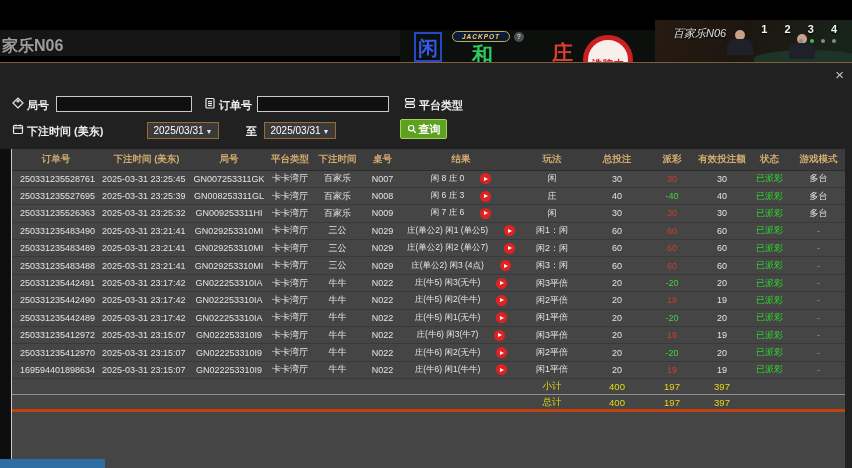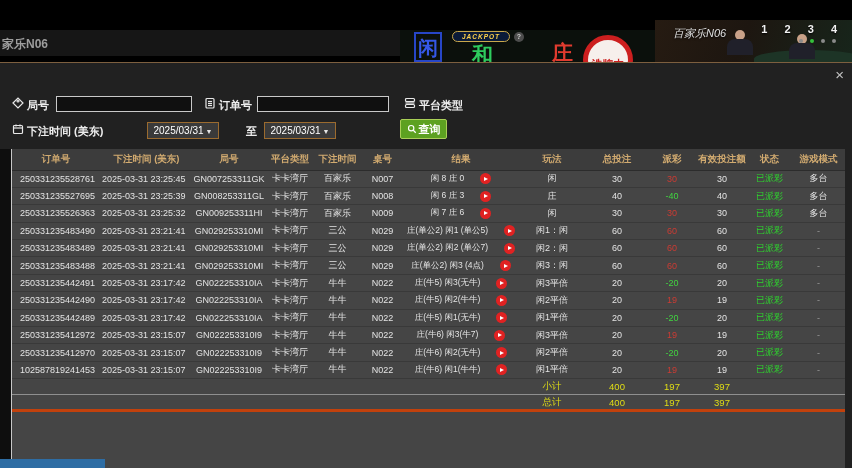--- a/index.html
+++ b/index.html
@@ -2,21 +2,21 @@
 <html><head>
 <meta charset="utf-8">
 <style>
   * { margin:0; padding:0; box-sizing:border-box; }
   html,body { background:#000; }
   body { font-family:"Liberation Sans","DejaVu Sans",sans-serif; }
   .screen { position:relative; width:852px; height:468px; background:#000; overflow:hidden; }
 
   
   .top-bar { position:absolute; left:0; top:30px; width:655px; height:26px; background:#161616; }
-  .table-name { position:absolute; left:2px; top:6px; font-size:12px; font-weight:bold; color:#9d9d9d; }
+  .table-name { position:absolute; left:2px; top:6px; font-size:16px; font-weight:bold; color:#9d9d9d; }
   .round-label { position:absolute; left:212px; top:6px; font-size:12px; font-weight:bold; color:#868686; }
 
   .game-strip { position:absolute; left:400px; top:30px; width:255px; height:32px; background:#0b100c; }
   .player-zone { position:absolute; left:14px; top:2px; width:28px; height:30px; border:2px solid #2746c8;
                  color:#3558e8; font-size:20px; font-weight:bold; text-align:center; line-height:28px; }
   .jackpot-badge { position:absolute; left:52px; top:1px; width:58px; height:11px; border-radius:6px;
                    background:#0a1a38; border:1px solid #c9a84c; color:#ffd24a; font-size:6.5px;
                    font-weight:bold; font-style:italic; text-align:center; line-height:9px; letter-spacing:1px; }
   .help-circ { position:absolute; left:114px; top:2px; width:10px; height:10px; border-radius:50%;
                background:#4d4d4d; color:#cfcfcf; font-size:7px; text-align:center; line-height:10px; font-weight:bold; }
@@ -421,21 +421,21 @@
                 </span>
               </td>
               <td class="c7">闲2平倍</td>
               <td class="c8">20</td>
               <td class="c9 neg">-20</td>
               <td class="c10">20</td>
               <td class="c11 status">已派彩</td>
               <td class="c12 mode-dash">-</td>
             </tr>
             <tr>
-              <td class="c0">102587819241453</td>
+              <td class="c0">169594401898634</td>
               <td class="c1">2025-03-31 23:15:07</td>
               <td class="c2">GN022253310I9</td>
               <td class="c3">卡卡湾厅</td>
               <td class="c4">牛牛</td>
               <td class="c5">N022</td>
               <td class="c6">
                 <span class="res-cell">
                   <span>庄(牛6) 闲1(牛牛)</span>
                   <span class="play-btn"></span>
                 </span>

